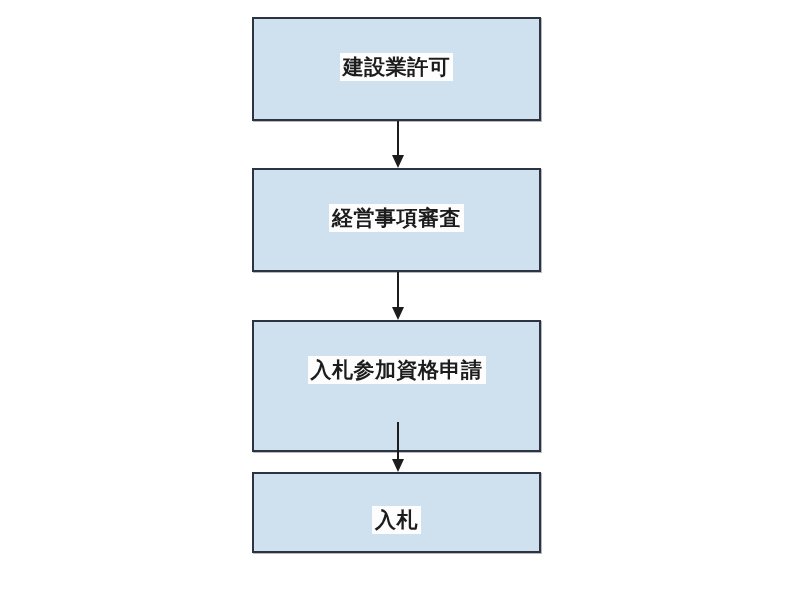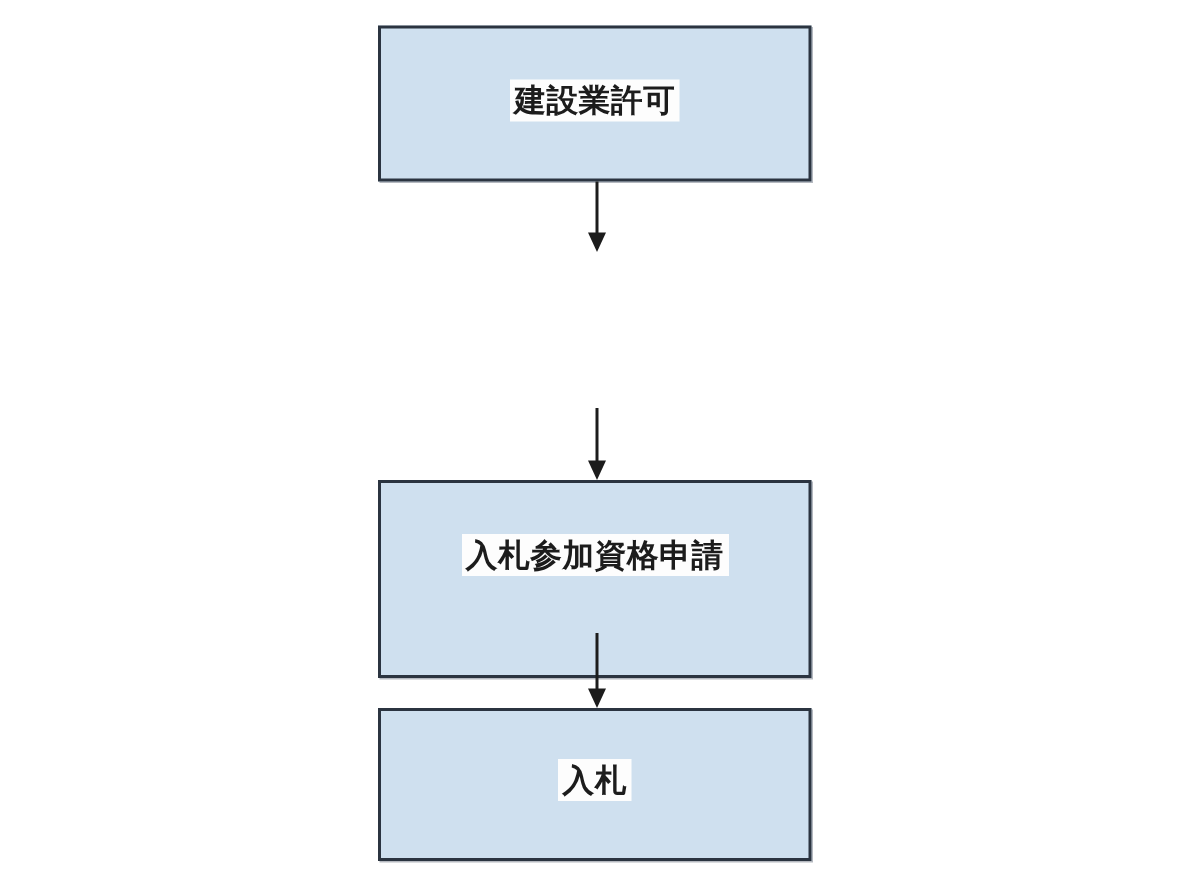--- a/index.html
+++ b/index.html
@@ -23,21 +23,21 @@
     left: 252px;
     width: 289px;
     box-sizing: border-box;
     background: #cfe0ef;
     border: 2px solid #2b3440;
     box-shadow: 1px 1px 0 0 rgba(120,128,140,0.55);
   }
   .node-1 { top: 17px;  height: 104px; }
   .node-2 { top: 168px; height: 104px; }
   .node-3 { top: 320px; height: 132px; }
-  .node-4 { top: 472px; height: 102px; }
+  .node-4 { top: 472px; height: 81px; }
 
   .node-label-wrap {
     position: absolute;
     left: 0;
     right: 0;
     top: 0;
     height: 100%;
     display: flex;
     align-items: flex-start;
     justify-content: center;
@@ -78,20 +78,25 @@
 <body>
 
 <div id="flowchart">
 
   <div class="node node-1">
     <div class="node-label-wrap">
       <span class="node-label">建設業許可</span>
     </div>
   </div>
 
+  <div class="node node-2">
+    <div class="node-label-wrap">
+      <span class="node-label">経営事項審査</span>
+    </div>
+  </div>
 
   <div class="node node-3">
     <div class="node-label-wrap">
       <span class="node-label">入札参加資格申請</span>
     </div>
   </div>
 
   <div class="node node-4">
     <div class="node-label-wrap">
       <span class="node-label">入札</span>

